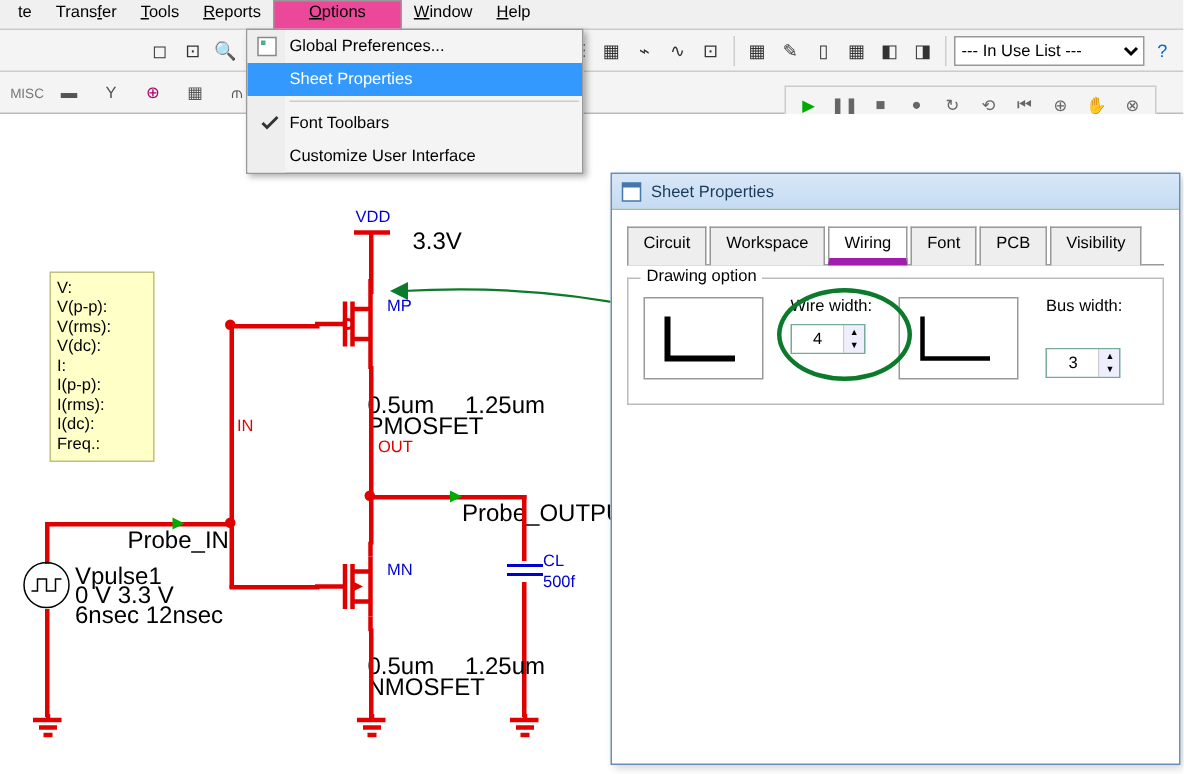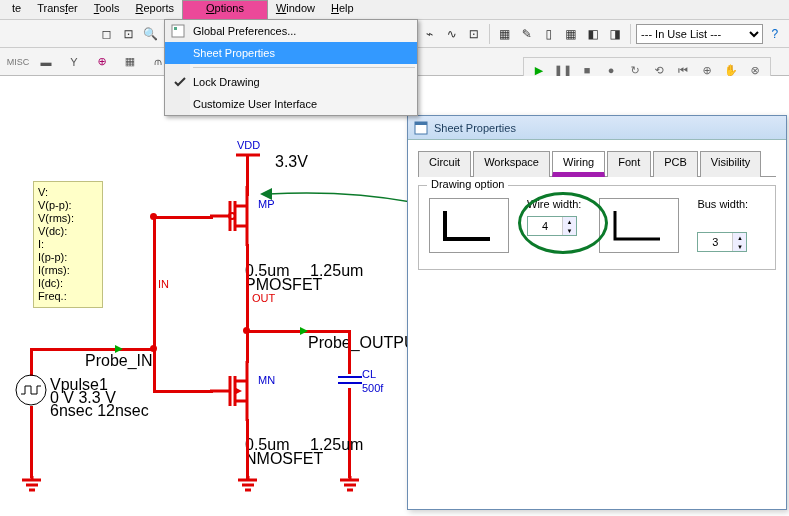--- a/index.html
+++ b/index.html
@@ -11,21 +11,21 @@
   .menu-item.open { background: #ec4899; border: 1px solid #999; border-bottom: none; position: relative; z-index: 101; padding: 1px 23px; }
   
   .toolbar { height: 28px; background: #f4f4f4; border-bottom: 1px solid #ccc; display: flex; align-items: center; padding: 0 4px; gap: 2px; }
   .tb-btn { width: 22px; height: 22px; border: 1px solid transparent; display: flex; align-items: center; justify-content: center; font-size: 12px; color: #333; }
   .tb-sep { width: 1px; height: 20px; background: #ccc; margin: 0 3px; }
   select.tb-select { height: 20px; font-size: 11px; border: 1px solid #999; background: #fff; }
   
   .toolbar2 { height: 28px; background: #f4f4f4; border-bottom: 1px solid #bbb; display: flex; align-items: center; padding: 0 8px; gap: 8px; }
   .t2-btn { width: 20px; height: 20px; display: flex; align-items: center; justify-content: center; color: #555; }
   
-  .dropdown { position: absolute; top: 19px; left: 164px; width: 254px; background: #f4f4f4; border: 1px solid #999; box-shadow: 2px 2px 4px rgba(0,0,0,0.3); z-index: 100; }
+  .dropdown { position: absolute; top: 19px; left: 164px; width: 225px; background: #f4f4f4; border: 1px solid #999; box-shadow: 2px 2px 4px rgba(0,0,0,0.3); z-index: 100; }
   .dropdown-item { height: 22px; display: flex; align-items: center; padding-left: 28px; position: relative; }
   .dropdown-item.highlighted { background: #3399ff; color: #fff; }
   .dropdown-sep { height: 1px; background: #ccc; margin: 3px 2px 3px 28px; }
   .dropdown-check { position: absolute; left: 8px; top: 4px; width: 14px; height: 14px; }
   .dd-iconcol { position: absolute; left: 0; top: 0; width: 25px; height: 100%; background: #eee; }
   
   .canvas { position: absolute; top: 76px; left: 0; right: 0; bottom: 0; background: #fff; }
   
   .wire { position: absolute; background: #e00000; }
   .wire.h { height: 3px; }
@@ -96,21 +96,21 @@
     <span>Global Preferences...</span>
   </div>
   <div class="dropdown-item highlighted">
       <span>Sheet Properties</span>
     </div>
   <div class="dropdown-sep"></div>
   <div class="dropdown-item">
     <svg class="dropdown-check">
         <path d="M2 7 L5 10 L12 3" stroke="#333" stroke-width="2" fill="none"></path>
       </svg>
-    <span>Lock Drawing</span>
+    <span>Font Toolbars</span>
   </div>
   <div class="dropdown-item">
       <span>Customize User Interface</span>
     </div>
 </div>
 
 <div class="toolbar">
   <div style="width:100px"></div>
   <div class="tb-btn">◻</div>
   <div class="tb-btn">⊡</div>

